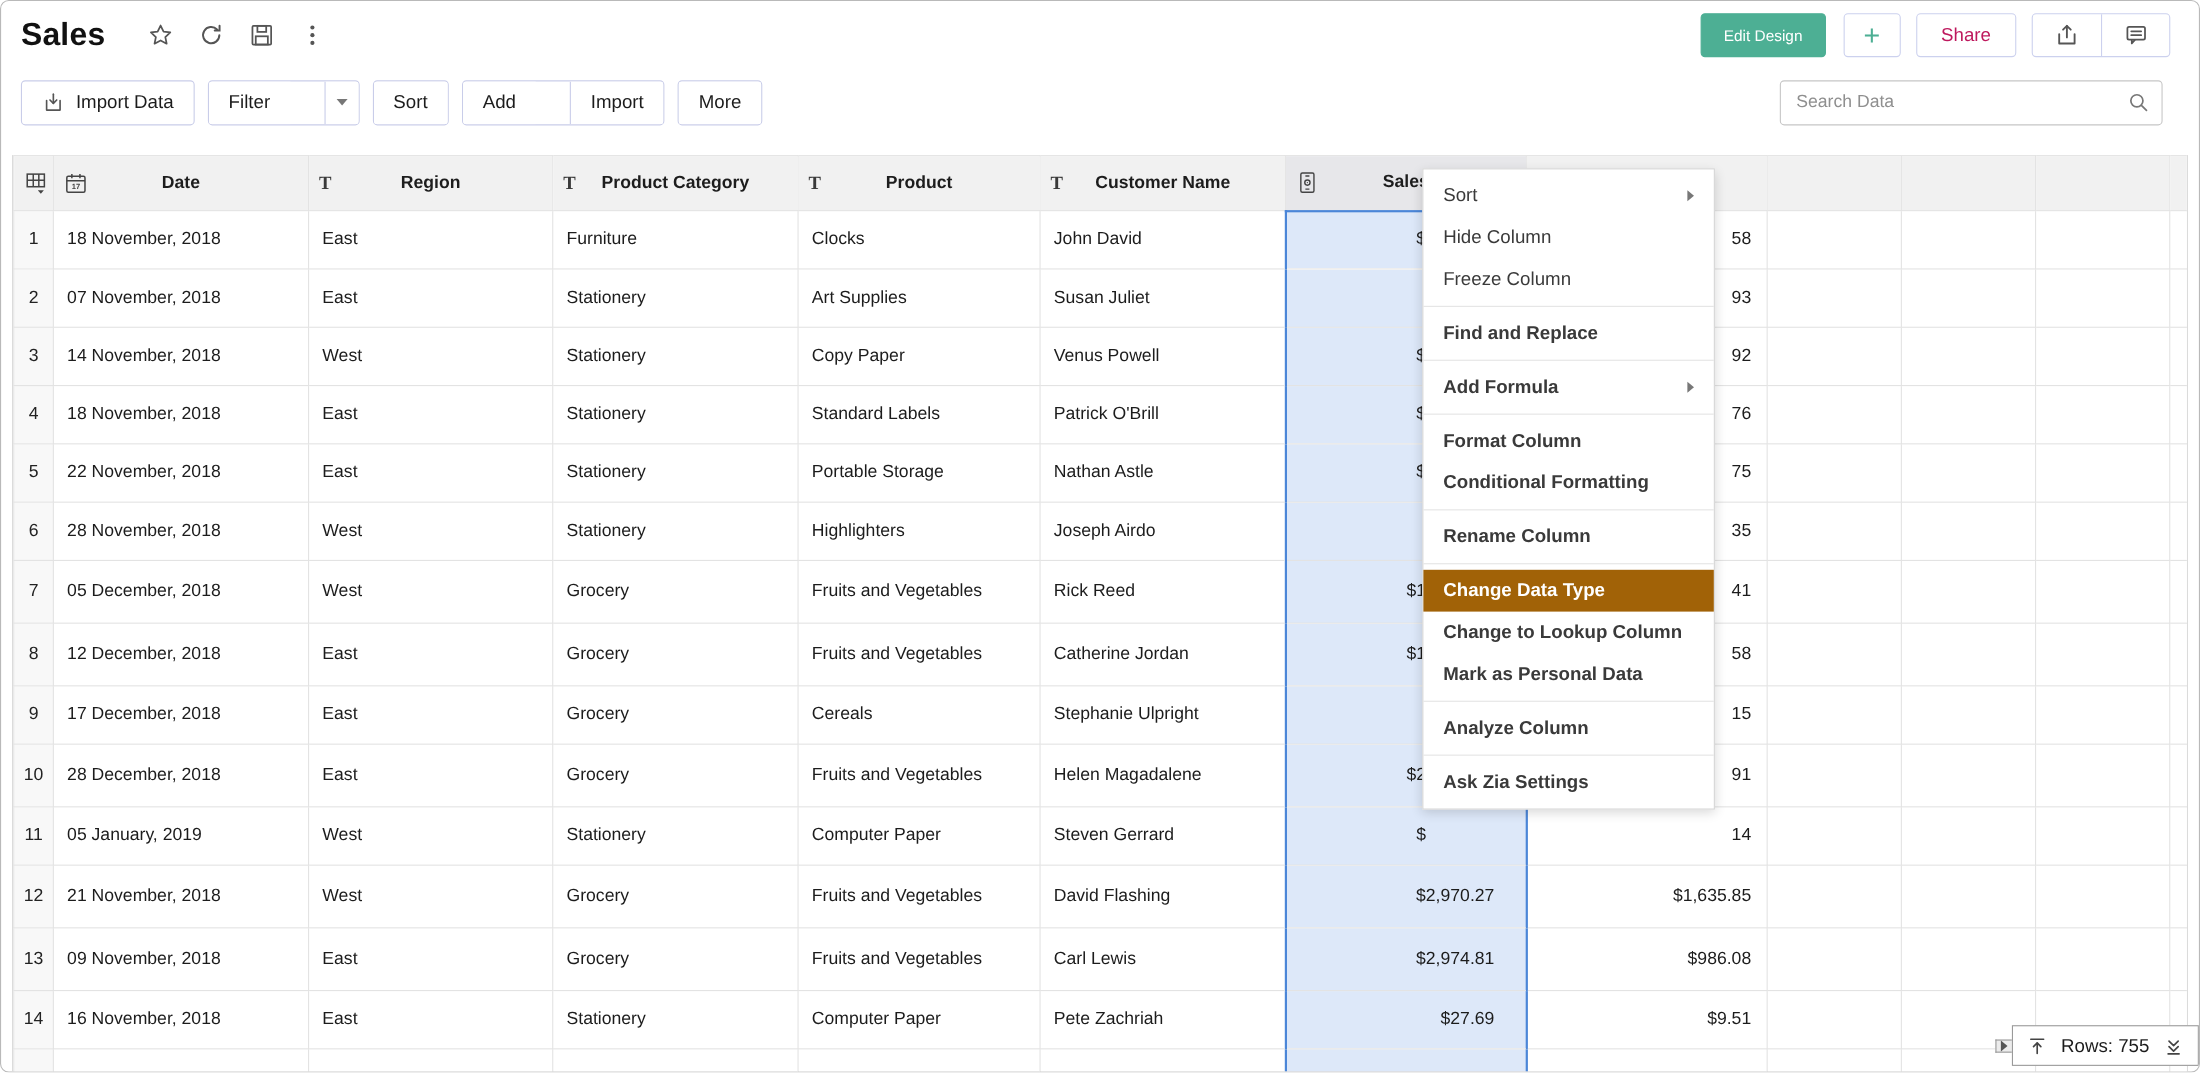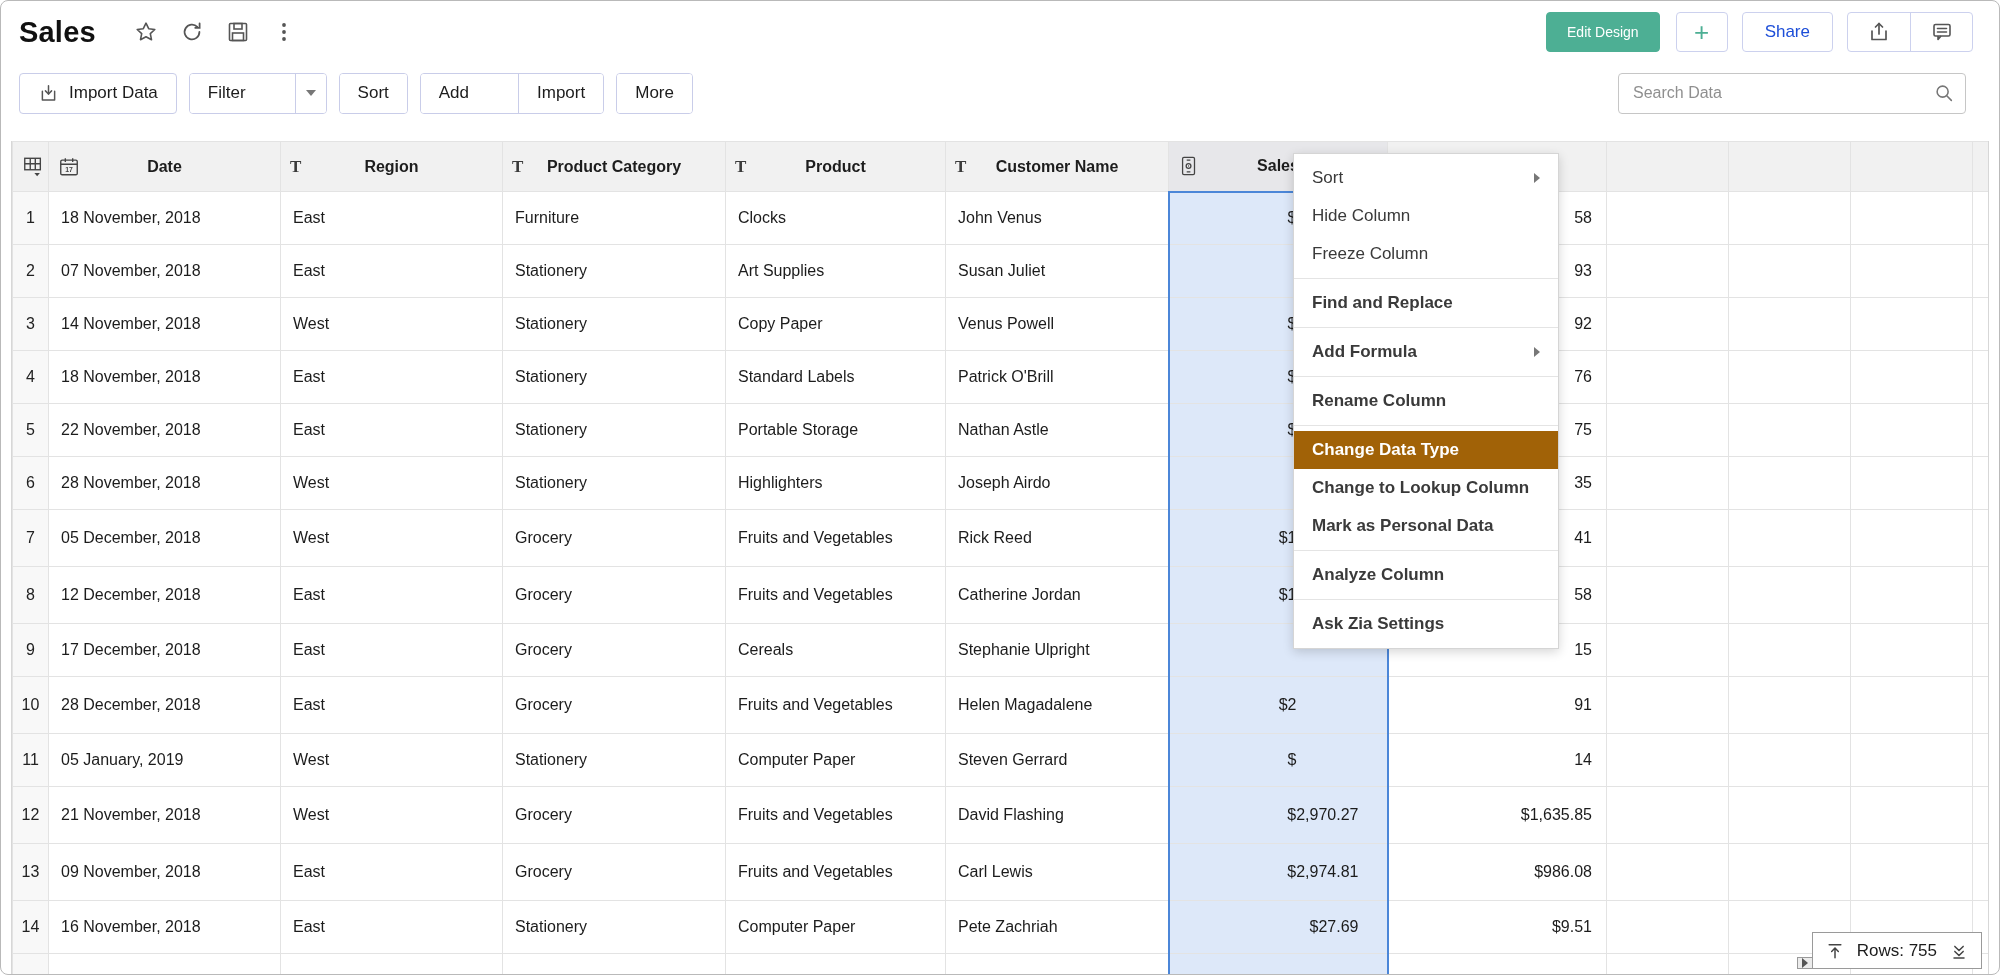--- a/index.html
+++ b/index.html
@@ -6,21 +6,21 @@
   html,body { width:2000px; height:975px; background:#fff; font-family:"Liberation Sans","DejaVu Sans",sans-serif; color:#1c1c1c; }
   .app { position:relative; width:2000px; height:975px; background:#fff; border:1px solid #b9b9b9; border-radius:8px; overflow:hidden; }
 
   
   .titlebar { position:absolute; top:0; left:0; right:0; height:62px; display:flex; align-items:center; padding:0 26px 0 18px; }
   .page-title { font-size:29px; font-weight:700; color:#111; letter-spacing:.2px; }
   .title-icons { display:flex; align-items:center; gap:22px; margin-left:38px; }
   .t-icon { width:24px; height:24px; color:#555; cursor:pointer; display:inline-flex; }
   .t-icon svg { width:100%; height:100%; }
   .titlebar .spacer { flex:1; }
-  .btn { display:inline-flex; align-items:center; justify-content:center; height:40px; border:1px solid #ccd1ee; border-radius:4px; background:#fff; font-size:17px; color:#1d4ed8; cursor:pointer; }
+  .btn { display:inline-flex; align-items:center; justify-content:center; height:40px; border:1px solid #ccd1ee; border-radius:4px; background:#fff; font-size:17px; color:#be185d; cursor:pointer; }
   .btn-green { background:#4DAF94; border-color:#4DAF94; color:#fff; padding:0 20px; font-size:14px; }
   .btn-plus { width:52px; color:#4DAF94; font-size:26px; font-weight:400; margin-left:16px; }
   .btn-share { padding:0 22px; margin-left:14px; }
   .icon-group { display:flex; margin-left:14px; border:1px solid #ccd1ee; border-radius:4px; height:40px; }
   .icon-group .ig-btn { width:62px; display:flex; align-items:center; justify-content:center; cursor:pointer; color:#555; }
   .icon-group .ig-btn + .ig-btn { border-left:1px solid #ccd1ee; }
   .ig-btn svg { width:24px; height:24px; }
 
   
   .toolbar { position:absolute; top:62px; left:0; right:0; height:60px; display:flex; align-items:center; padding:0 33px 0 18px; }
@@ -57,21 +57,21 @@
 
   
   .context-menu { position:absolute; left:1292px; top:152px; width:266px; background:#fff; border:1px solid #d5d5d5; box-shadow:0 3px 10px rgba(0,0,0,.16); z-index:20; }
   .menu-group { padding:5px 0; }
   .menu-group + .menu-group { border-top:1px solid #e4e4e4;font-weight:bold; }
   .menu-item { height:38px; line-height:38px; padding:0 18px; font-size:17px; color:#3a3a3a; cursor:pointer; display:flex; align-items:center; justify-content:space-between; white-space:nowrap; }
   .menu-item .arrow { width:0; height:0; border-top:5px solid transparent; border-bottom:5px solid transparent; border-left:6px solid #777; }
   .menu-item.highlighted { background:#a16207; color:#fff; }
 
   
-  .rows-panel-wrap { position:absolute; right:17px; bottom:5px; display:flex; align-items:flex-end; z-index:30; }
+  .rows-panel-wrap { position:absolute; right:0; bottom:5px; display:flex; align-items:center; z-index:30; }
   .panel-tab { width:15px; background:#ececec; border:1px solid #9a9a9a; border-right:none; display:flex; align-items:center; justify-content:center; cursor:pointer; }
   .panel-tab .tri { width:0; height:0; border-top:5px solid transparent; border-bottom:5px solid transparent; border-left:6px solid #555; }
   .rows-panel { height:37px; background:#fff; border:1px solid #9a9a9a; display:flex; align-items:center; gap:12px; padding:0 12px; }
   .rows-panel svg { width:20px; height:20px; color:#444; cursor:pointer; }
   .rows-label { font-size:17px; color:#1c1c1c; }
 </style>
 </head>
 <body>
 
 <div class="app">
@@ -276,21 +276,21 @@
             </th>
           </tr>
         </thead>
         <tbody>
           <tr class="first-body" style="height: 53px;">
             <td class="c-num">1</td>
             <td>18 November, 2018</td>
             <td>East</td>
             <td>Furniture</td>
             <td>Clocks</td>
-            <td>John Venus</td>
+            <td>John David</td>
             <td class="c-sales clipped">$</td>
             <td class="c-right">58</td>
             <td></td>
             <td></td>
             <td></td>
             <td></td>
           </tr>
           <tr style="height: 53px;">
             <td class="c-num">2</td>
             <td>07 November, 2018</td>
@@ -506,20 +506,28 @@
       </div>
       <div class="menu-group">
         <div class="menu-item">
           <span>Find and Replace</span>
         </div>
       </div>
       <div class="menu-group">
         <div class="menu-item">
           <span>Add Formula</span>
           <span class="arrow"></span>
+        </div>
+      </div>
+      <div class="menu-group">
+        <div class="menu-item">
+          <span>Format Column</span>
+        </div>
+        <div class="menu-item">
+          <span>Conditional Formatting</span>
         </div>
       </div>
       <div class="menu-group">
         <div class="menu-item">
           <span>Rename Column</span>
         </div>
       </div>
       <div class="menu-group">
         <div class="menu-item highlighted">
           <span>Change Data Type</span>

